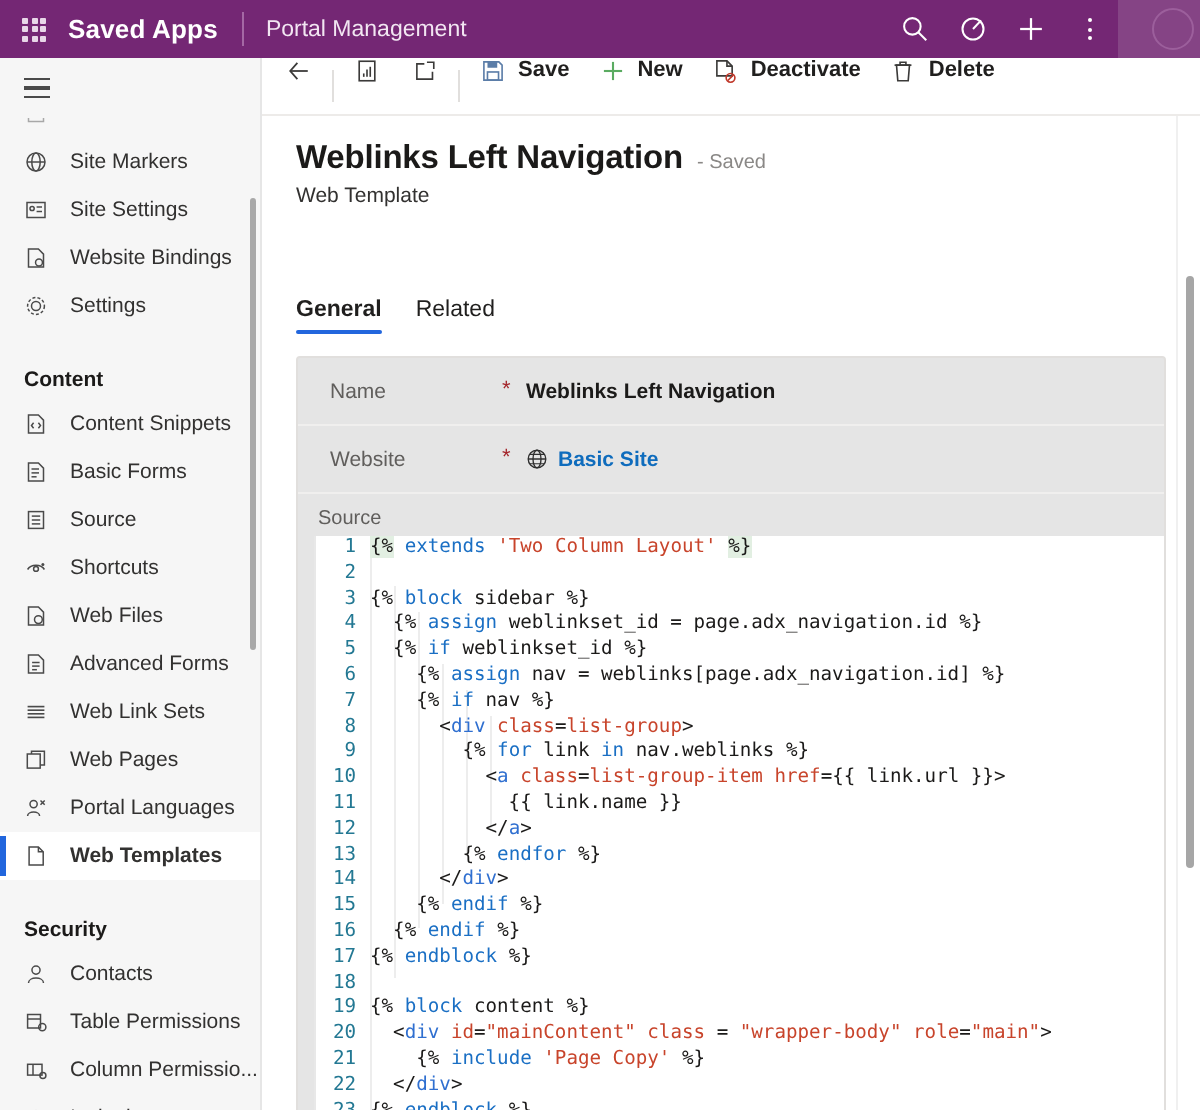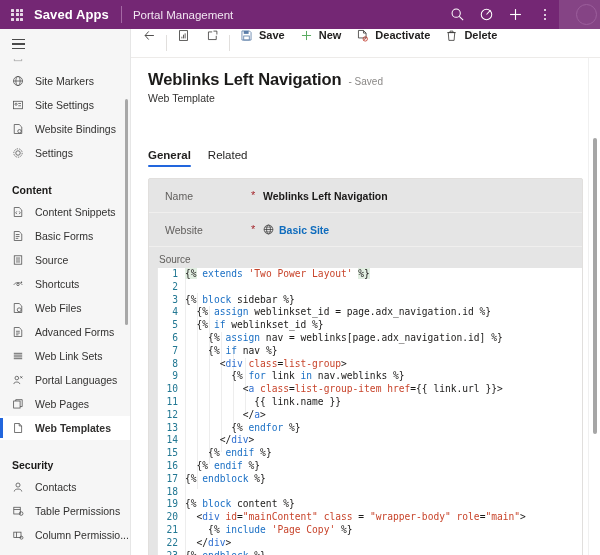--- a/index.html
+++ b/index.html
@@ -327,35 +327,35 @@
                   <line x1="2.4" y1="6.8" x2="13.6" y2="6.8" stroke="#4a4a4a" stroke-width="1.1"></line>
                   <line x1="2.4" y1="9.2" x2="13.6" y2="9.2" stroke="#4a4a4a" stroke-width="1.1"></line>
                   <line x1="2.4" y1="11.6" x2="13.6" y2="11.6" stroke="#4a4a4a" stroke-width="1.1"></line>
                 </svg>
               </span>
               <span class="nl">Web Link Sets</span>
             </div>
             <div class="navitem">
               <span class="ni">
                 <svg width="12" height="12" viewBox="0 0 16 16">
+                  <rect x="2.2" y="4" width="8.6" height="9.4" fill="none" stroke="#4a4a4a" stroke-width="1"></rect>
+                  <path d="M5 4 V2.2 H13.6 V11.4 H10.8" fill="none" stroke="#4a4a4a" stroke-width="1"></path>
+                </svg>
+              </span>
+              <span class="nl">Web Pages</span>
+            </div>
+            <div class="navitem">
+              <span class="ni">
+                <svg width="12" height="12" viewBox="0 0 16 16">
                   <circle cx="6.4" cy="5.4" r="2.4" fill="none" stroke="#4a4a4a" stroke-width="1"></circle>
                   <path d="M2.4 13.4 C2.4 9.8 10.4 9.8 10.4 13.4" fill="none" stroke="#4a4a4a" stroke-width="1"></path>
                   <path d="M11 3 L13.8 5.8 M13.8 3 L11 5.8" fill="none" stroke="#4a4a4a" stroke-width="1"></path>
                 </svg>
               </span>
               <span class="nl">Portal Languages</span>
-            </div>
-            <div class="navitem">
-              <span class="ni">
-                <svg width="12" height="12" viewBox="0 0 16 16">
-                  <rect x="2.2" y="4" width="8.6" height="9.4" fill="none" stroke="#4a4a4a" stroke-width="1"></rect>
-                  <path d="M5 4 V2.2 H13.6 V11.4 H10.8" fill="none" stroke="#4a4a4a" stroke-width="1"></path>
-                </svg>
-              </span>
-              <span class="nl">Web Pages</span>
             </div>
             <div class="navitem sel">
               <span class="ni">
                 <svg width="12" height="12" viewBox="0 0 16 16">
                   <path d="M3.4 2 H9.6 L12.8 5.2 V14 H3.4 Z" fill="none" stroke="#4a4a4a" stroke-width="1"></path>
                   <path d="M9.6 2 V5.2 H12.8" fill="none" stroke="#4a4a4a" stroke-width="1"></path>
                 </svg>
               </span>
               <span class="nl">Web Templates</span>
             </div>
@@ -533,21 +533,21 @@
               <div class="editor">
                 <div class="guides">
                   <i style="left:0px;height:310px"></i>
                   <i style="left:12px;height:196px;top:25px"></i>
                   <i style="left:24px;height:158px;top:38px"></i>
                   <i style="left:36px;height:120px;top:64px"></i>
                   <i style="left:48px;height:82px;top:77px"></i>
                   <i style="left:60px;height:56px;top:90px"></i>
                 </div>
                 <div id="editorlines">
-                    <div class="eline"><span class="gutter">1</span><span class="ecode"><span class="t-brk">{%</span><span class="t-plain"> </span><span class="t-kw">extends</span><span class="t-plain"> </span><span class="t-str">'Two Power Layout'</span><span class="t-plain"> </span><span class="t-brk">%}</span></span></div>
+                    <div class="eline"><span class="gutter">1</span><span class="ecode"><span class="t-brk">{%</span><span class="t-plain"> </span><span class="t-kw">extends</span><span class="t-plain"> </span><span class="t-str">'Two Column Layout'</span><span class="t-plain"> </span><span class="t-brk">%}</span></span></div>
                     <div class="eline"><span class="gutter">2</span><span class="ecode"></span></div>
                     <div class="eline"><span class="gutter">3</span><span class="ecode"><span class="t-punct">{% </span><span class="t-kw">block</span><span class="t-plain"> sidebar </span><span class="t-punct">%}</span></span></div>
                     <div class="eline"><span class="gutter">4</span><span class="ecode"><span class="t-punct">  {% </span><span class="t-kw">assign</span><span class="t-plain"> weblinkset_id = page.adx_navigation.id </span><span class="t-punct">%}</span></span></div>
                     <div class="eline"><span class="gutter">5</span><span class="ecode"><span class="t-punct">  {% </span><span class="t-kw">if</span><span class="t-plain"> weblinkset_id </span><span class="t-punct">%}</span></span></div>
                     <div class="eline"><span class="gutter">6</span><span class="ecode"><span class="t-punct">    {% </span><span class="t-kw">assign</span><span class="t-plain"> nav = weblinks[page.adx_navigation.id] </span><span class="t-punct">%}</span></span></div>
                     <div class="eline"><span class="gutter">7</span><span class="ecode"><span class="t-punct">    {% </span><span class="t-kw">if</span><span class="t-plain"> nav </span><span class="t-punct">%}</span></span></div>
                     <div class="eline"><span class="gutter">8</span><span class="ecode"><span class="t-punct">      &lt;</span><span class="t-tag">div</span><span class="t-plain"> </span><span class="t-attr">class</span><span class="t-punct">=</span><span class="t-str">list-group</span><span class="t-punct">&gt;</span></span></div>
                     <div class="eline"><span class="gutter">9</span><span class="ecode"><span class="t-punct">        {% </span><span class="t-kw">for</span><span class="t-plain"> link </span><span class="t-kw">in</span><span class="t-plain"> nav.weblinks </span><span class="t-punct">%}</span></span></div>
                     <div class="eline"><span class="gutter">10</span><span class="ecode"><span class="t-punct">          &lt;</span><span class="t-tag">a</span><span class="t-plain"> </span><span class="t-attr">class</span><span class="t-punct">=</span><span class="t-str">list-group-item</span><span class="t-plain"> </span><span class="t-attr">href</span><span class="t-punct">=</span><span class="t-plain">{{ link.url }}</span><span class="t-punct">&gt;</span></span></div>
                     <div class="eline"><span class="gutter">11</span><span class="ecode"><span class="t-plain">            {{ link.name }}</span></span></div>

